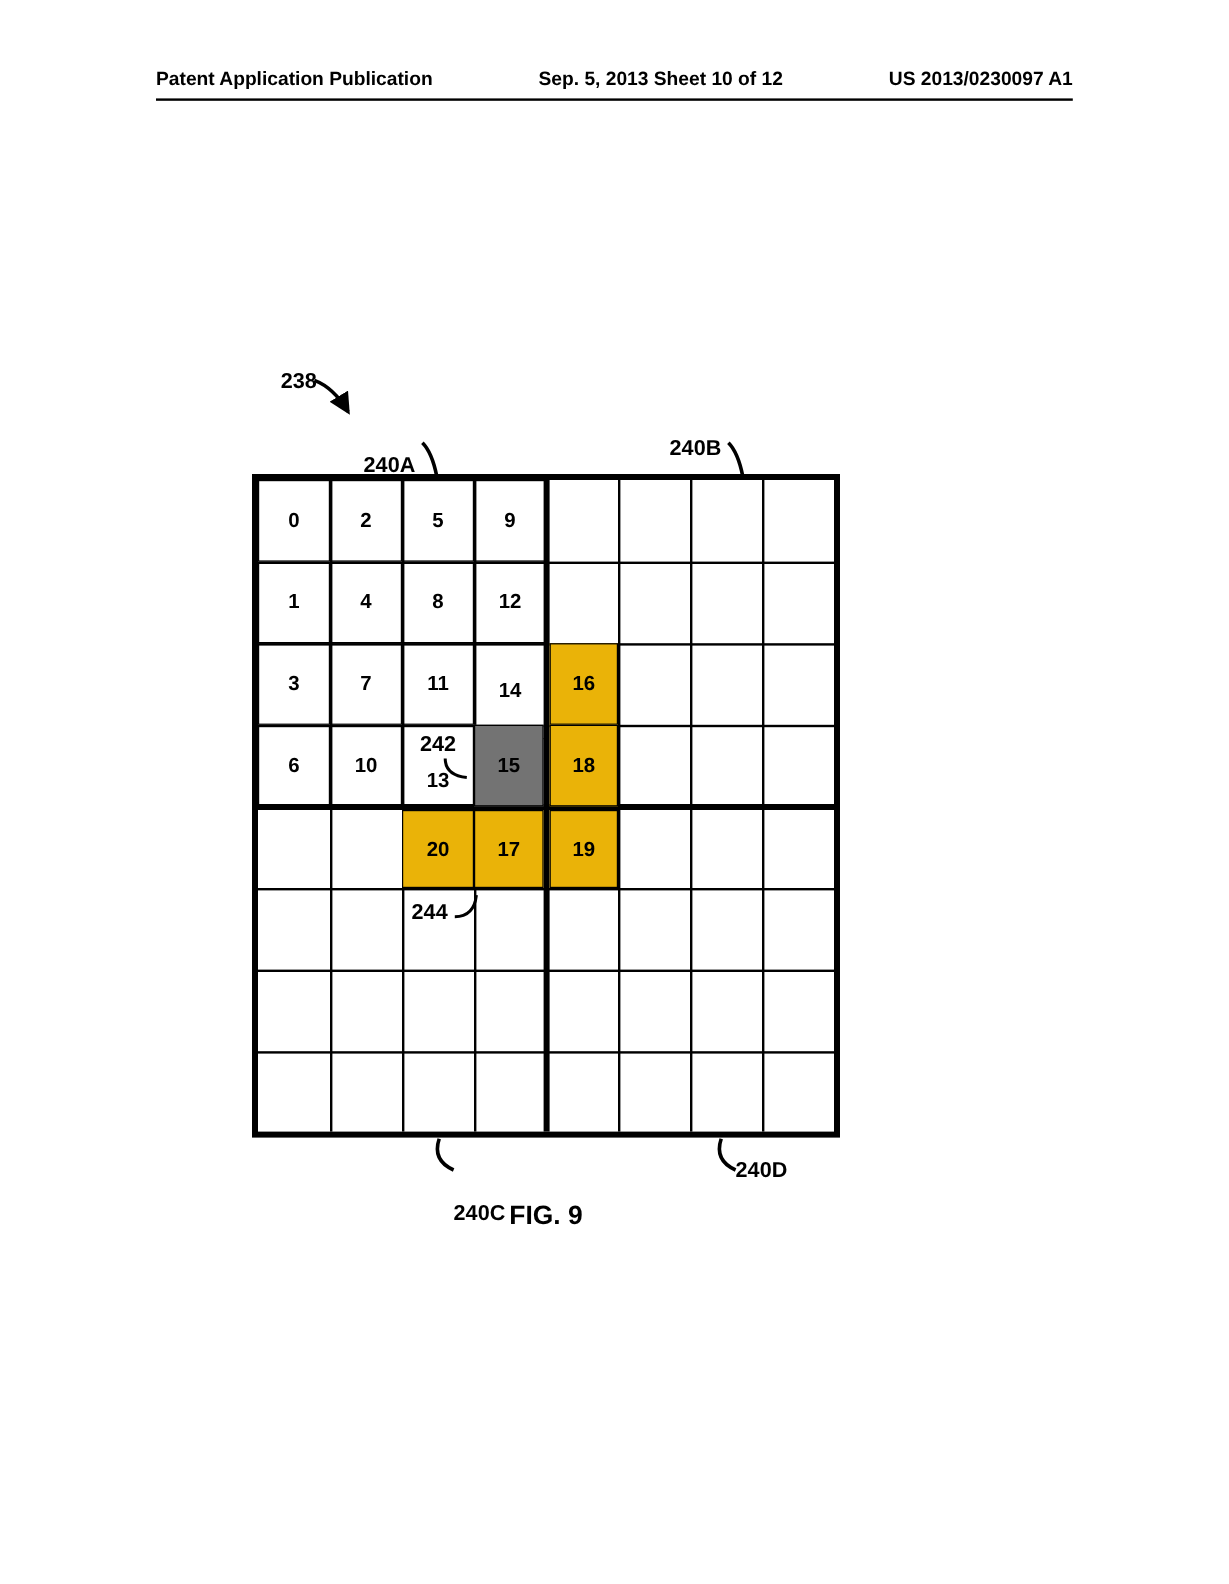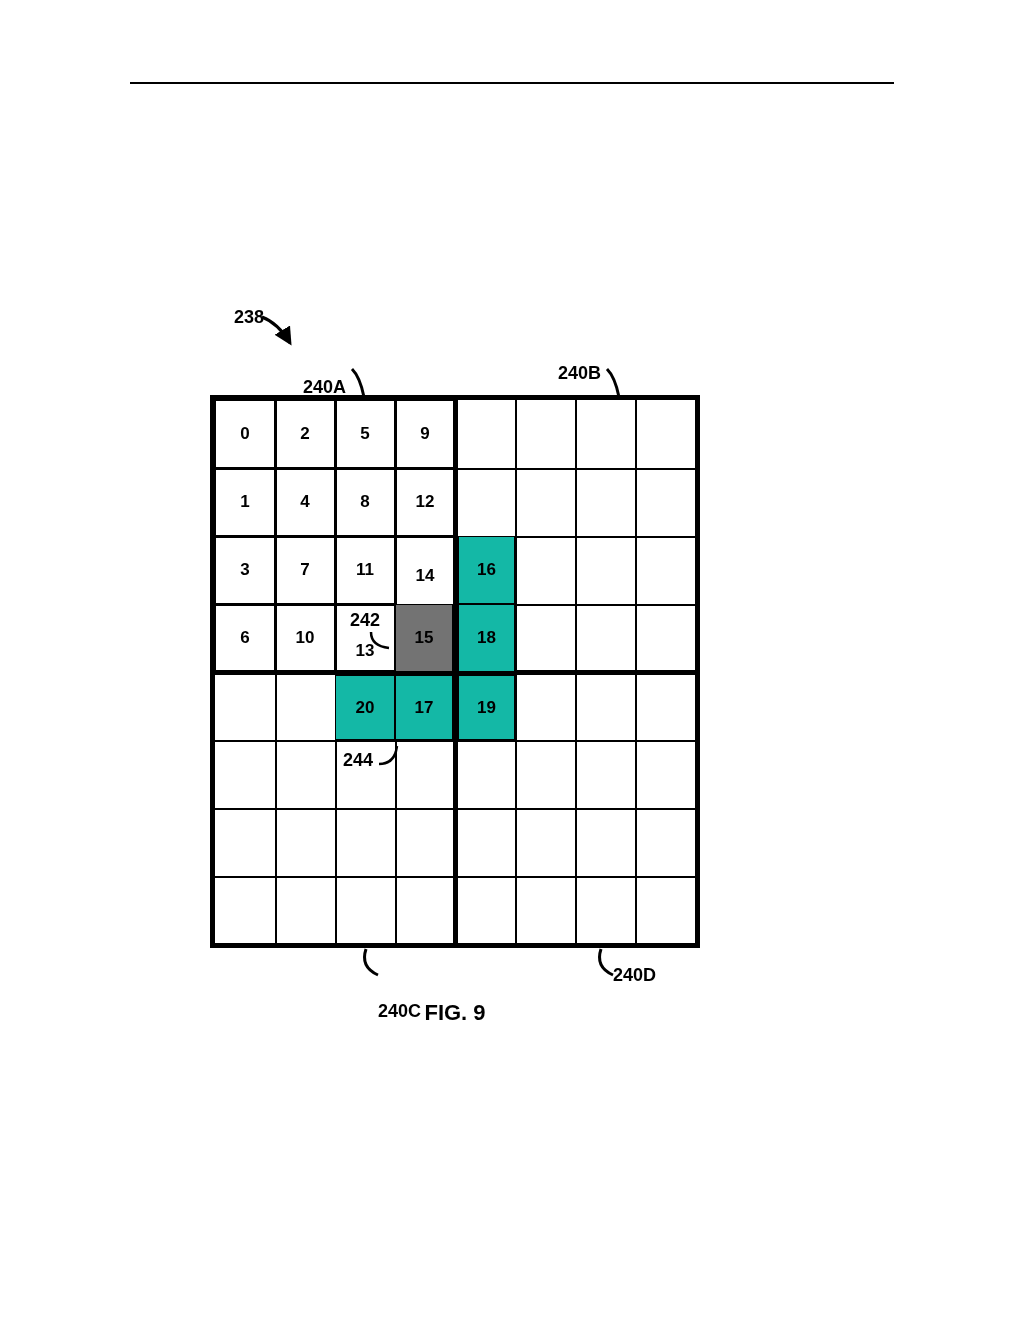--- a/index.html
+++ b/index.html
@@ -56,41 +56,46 @@
     position: absolute;
     box-sizing: border-box;
     display: flex;
     align-items: center;
     justify-content: center;
     font-size: 17px;
     font-weight: bold;
     border: 1px solid #000;
   }
   .cell.shade1 { background: #737373; }
-  .cell.shade2 { background: #14b8a6; }
+  .cell.shade2 { background: #eab308; }
   .inner-sublabel {
     position: absolute;
     font-size: 18px;
     font-weight: bold;
   }
   .fig-caption {
     position: absolute;
     left: 50%;
     transform: translateX(-50%);
     top: 705px;
     font-size: 22px;
     font-weight: bold;
   }
   svg.arrow { position: absolute; overflow: visible; }
 </style>
 </head>
 <body>
 
 <div class="page">
 
+  <div class="header">
+    <span>Patent Application Publication</span>
+    <span>Sep. 5, 2013   Sheet 10 of 12</span>
+    <span>US 2013/0230097 A1</span>
+  </div>
   <div class="header-rule"></div>
 
   <div class="fig-wrap">
 
     <div class="ref" style="top:12px; left:24px;">238</div>
     <svg class="arrow" style="top:20px; left:50px;" width="40" height="40">
       <defs>
         <marker id="ah" markerWidth="6" markerHeight="6" refX="5" refY="3" orient="auto">
           <path d="M0,0 L6,3 L0,6 Z" fill="#000"></path>
         </marker>

